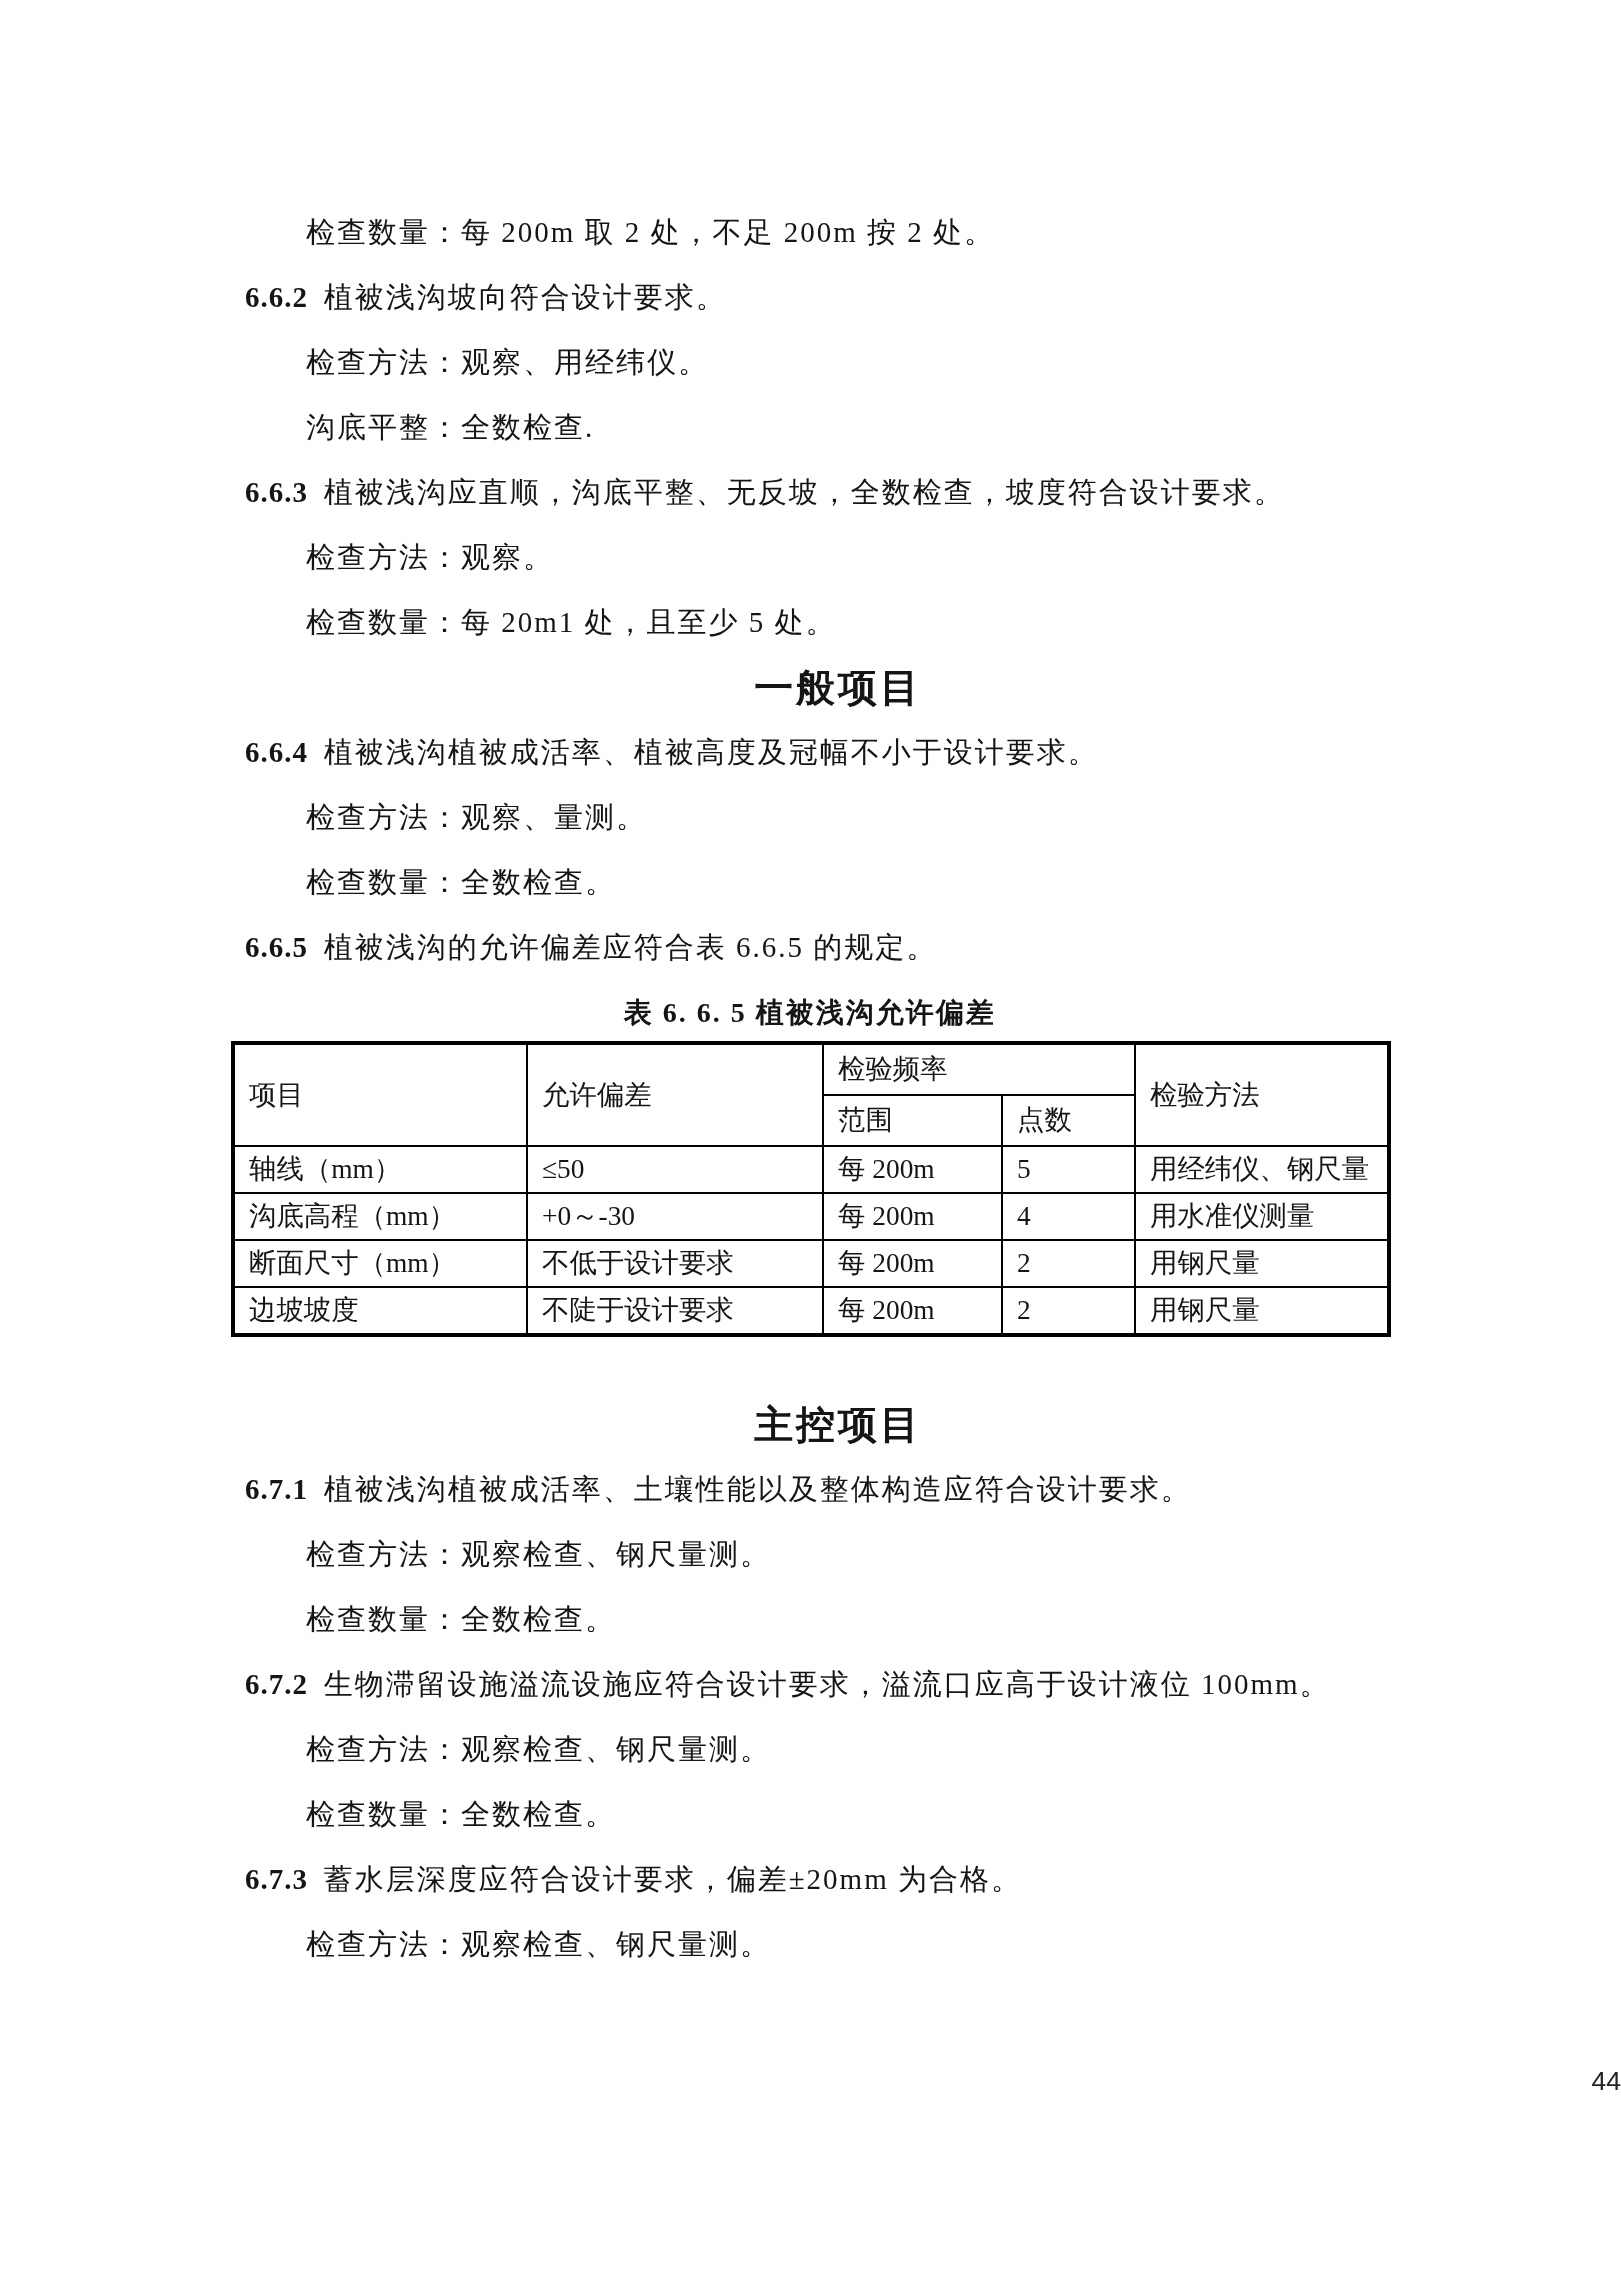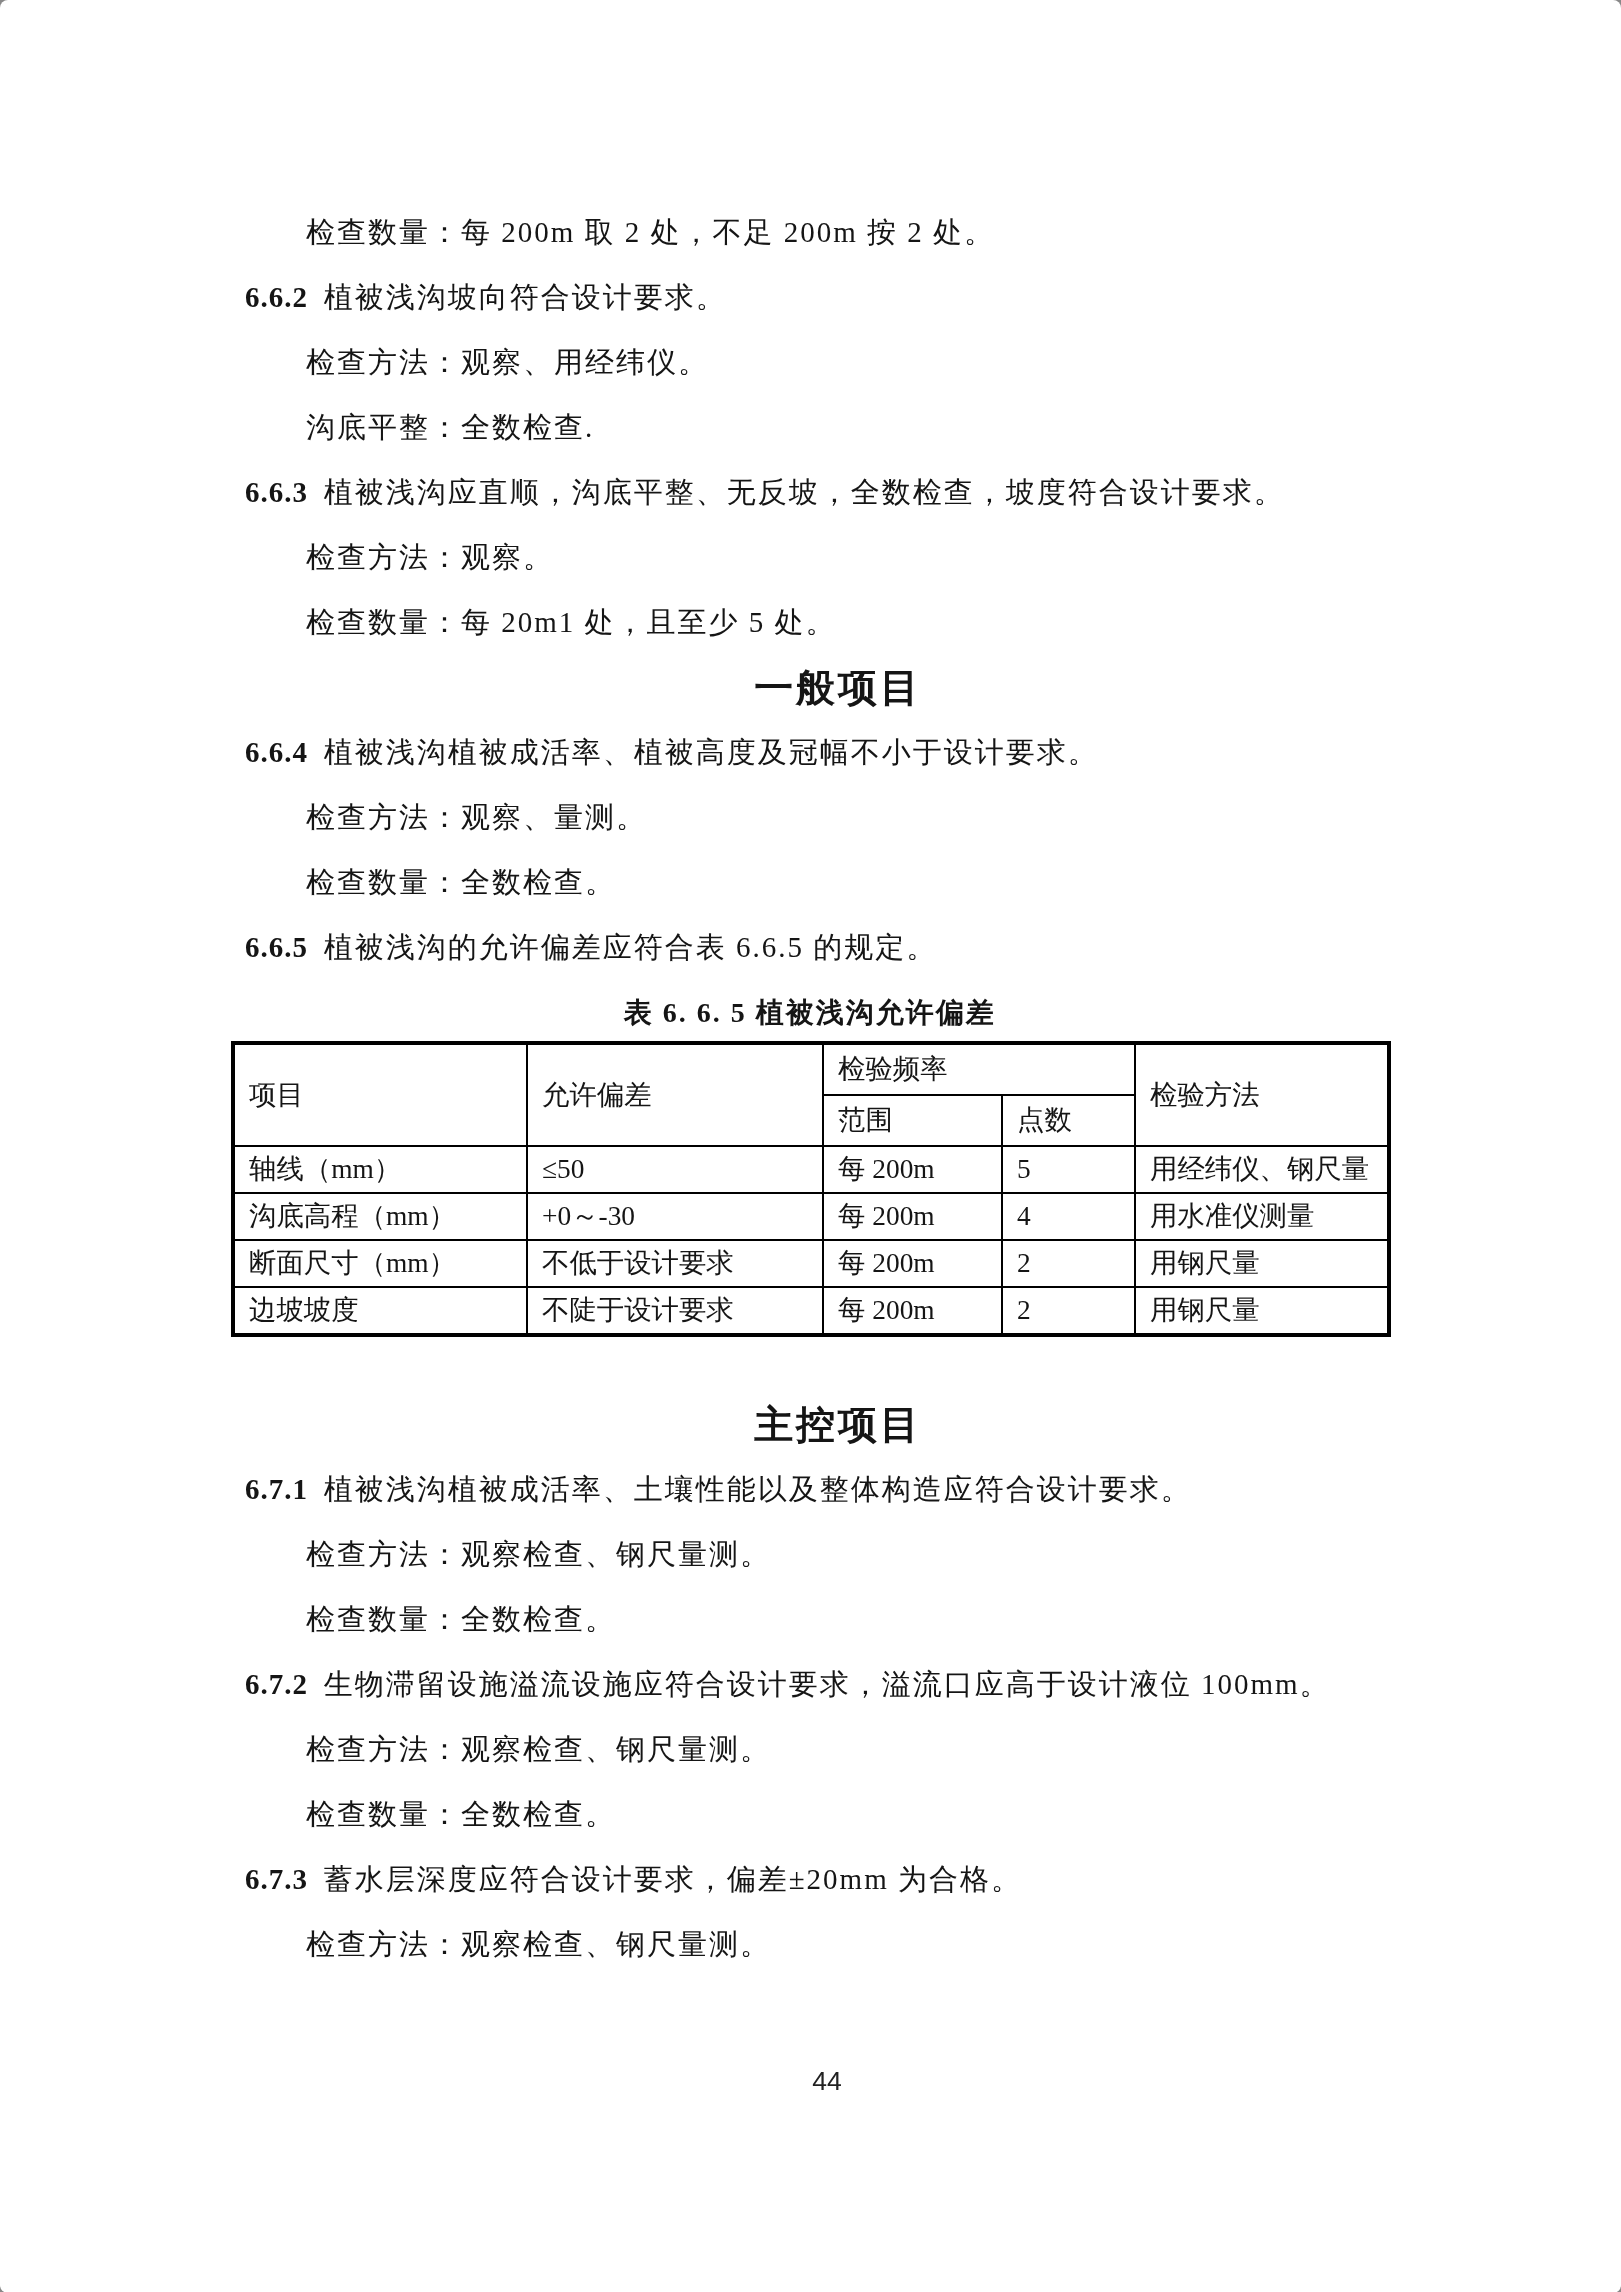--- a/index.html
+++ b/index.html
@@ -4,21 +4,20 @@
 <style>
   html,body{margin:0;padding:0;background:#888;}
   .page{
     position:relative;
     width:1621px;height:2293px;
     margin:0 auto;
     background:#ffffff;
     color:#151515;
     font-family:"Liberation Serif","DejaVu Serif",serif;
     overflow:hidden;
-    border-radius:8px;
   }
   .content{
     position:absolute;
     left:245px;
     top:216px;
     width:1186px;
   }
   .line{
     font-size:29px;
     line-height:33px;
@@ -76,21 +75,21 @@
     line-height:47px;
     letter-spacing:2.9px;
     margin:41px 0 0 0;
   }
   .chapter .chapter-num{margin-right:17.6px; letter-spacing:1px;}
   .mc-heading{ margin-top:71px; }
   .page-number{
     position:absolute;
     left:0; right:0;
     top:2066px;
-    text-align:center;
+    text-align:right;
     font-size:26.5px;
     font-family:"Liberation Sans","DejaVu Sans",sans-serif;
     color:#222;
     padding-left:33px;
   }
 </style>
 </head>
 <body>
 
 <div class="page">

